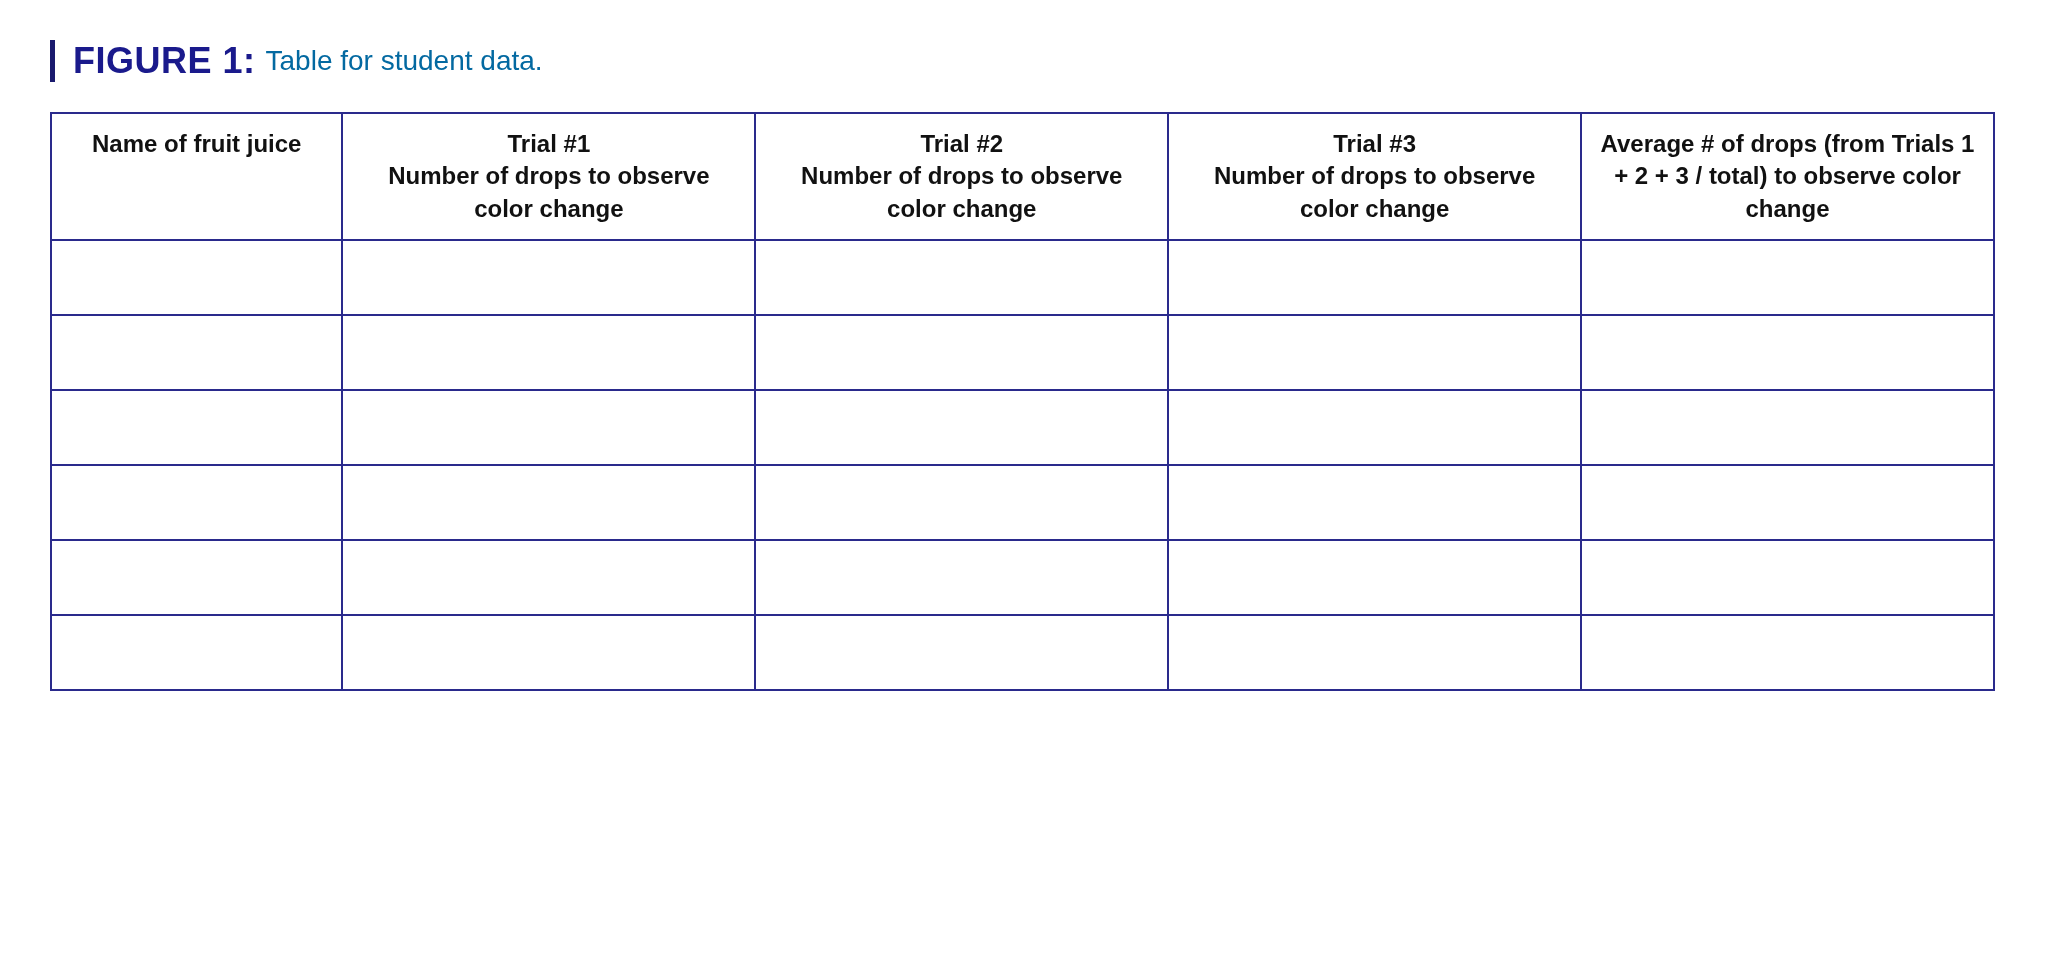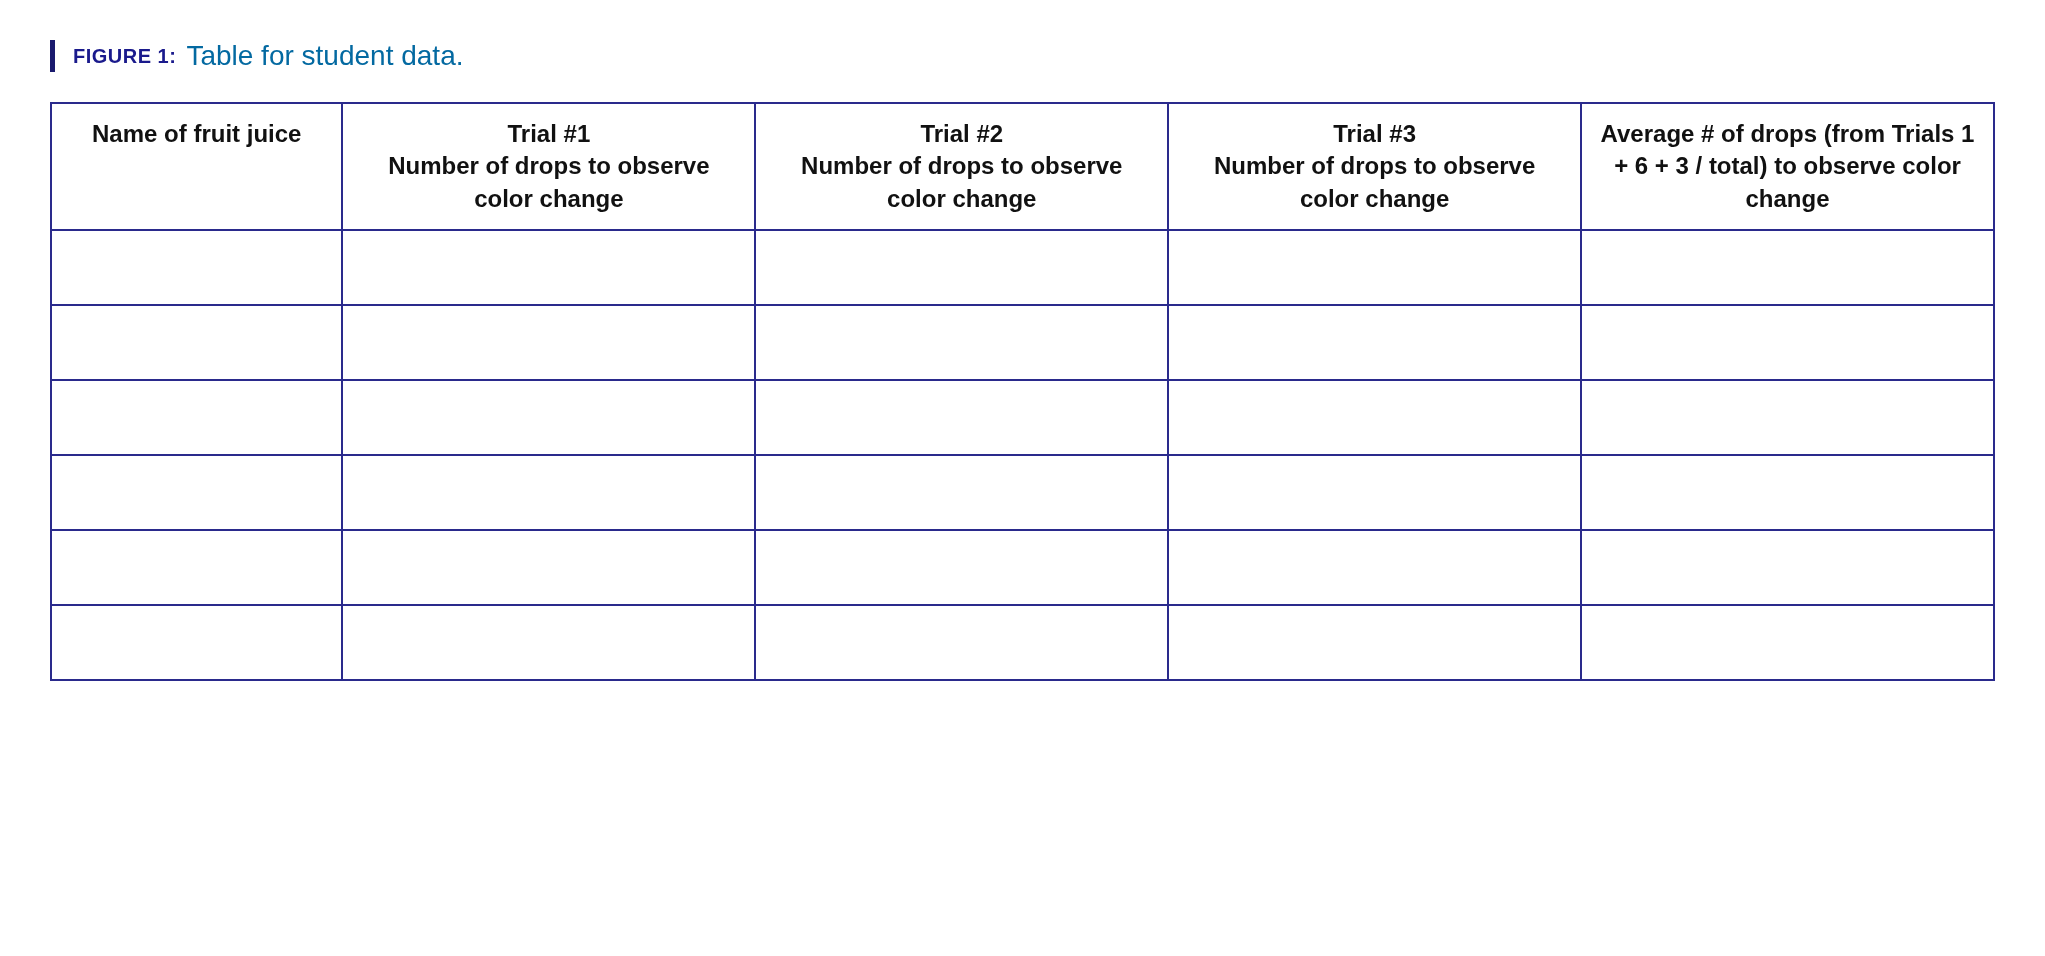--- a/index.html
+++ b/index.html
@@ -20,21 +20,21 @@
       display: flex;
       align-items: center;
       margin-bottom: 30px;
       border-left: 5px solid #1a1a6e;
       padding-left: 18px;
     }
 
     .figure-label {
       color: #1a1a8c;
       font-weight: 900;
-      font-size: 20px;
+      font-size: 36px;
       font-family: Arial, sans-serif;
       letter-spacing: 0.5px;
       margin-right: 10px;
     }
 
     .figure-description {
       color: #0369a1;
       font-size: 28px;
       font-family: Arial, sans-serif;
       font-weight: 400;
@@ -93,21 +93,21 @@
       <col class="col3">
       <col class="col4">
       <col class="col5">
     </colgroup>
     <thead>
       <tr>
         <th>Name of fruit juice</th>
         <th>Trial #1<br>Number of drops to observe color change</th>
         <th>Trial #2<br>Number of drops to observe color change</th>
         <th>Trial #3<br>Number of drops to observe color change</th>
-        <th>Average # of drops (from Trials 1 + 6 + 3 / total) to observe color change</th>
+        <th>Average # of drops (from Trials 1 + 2 + 3 / total) to observe color change</th>
       </tr>
     </thead>
     <tbody>
       <tr>
         <td></td>
         <td></td>
         <td></td>
         <td></td>
         <td></td>
       </tr>

